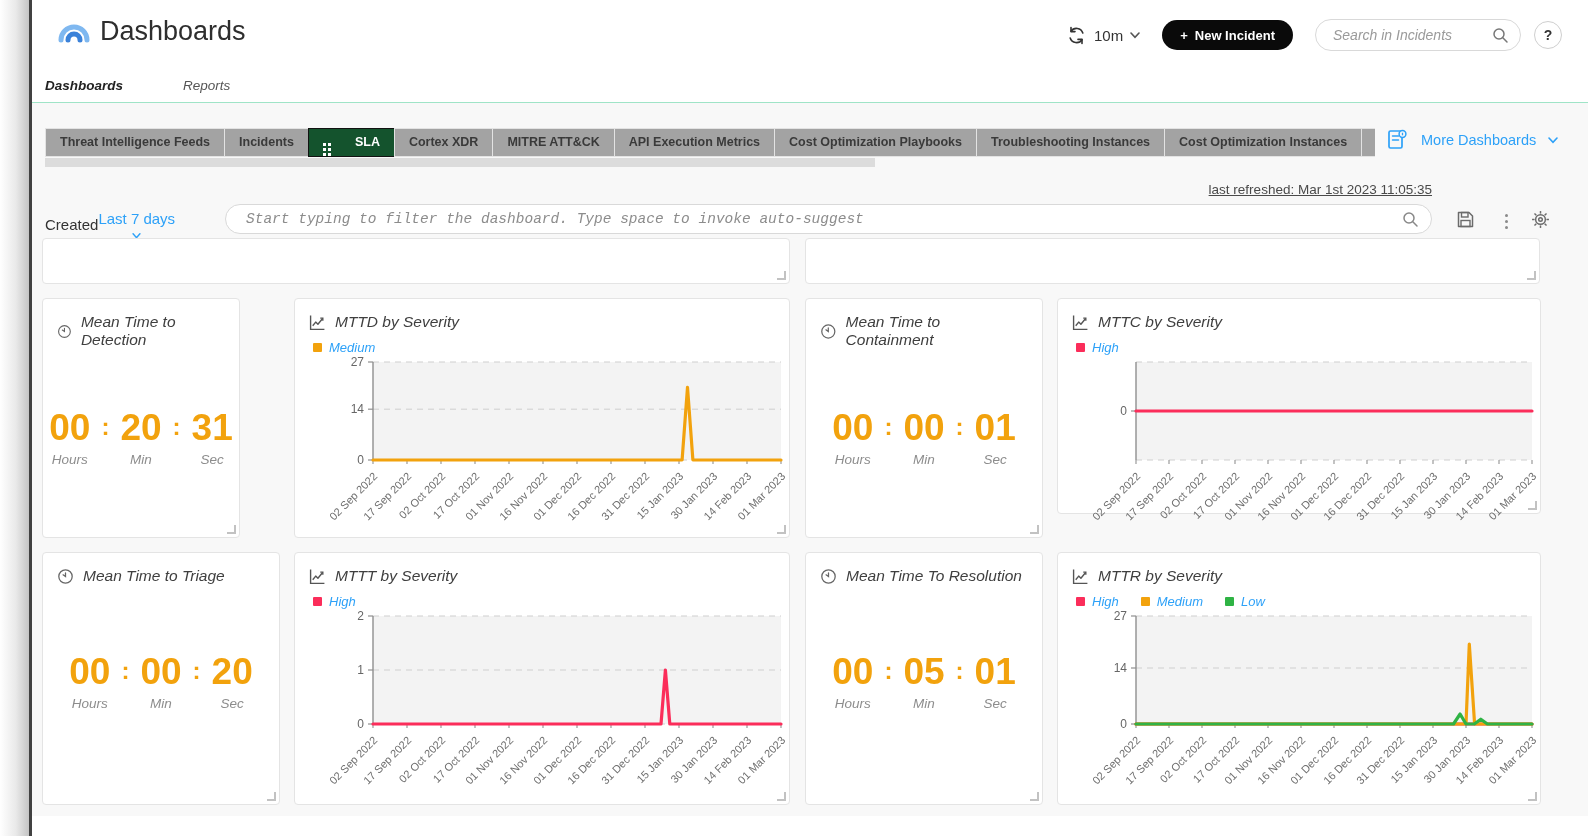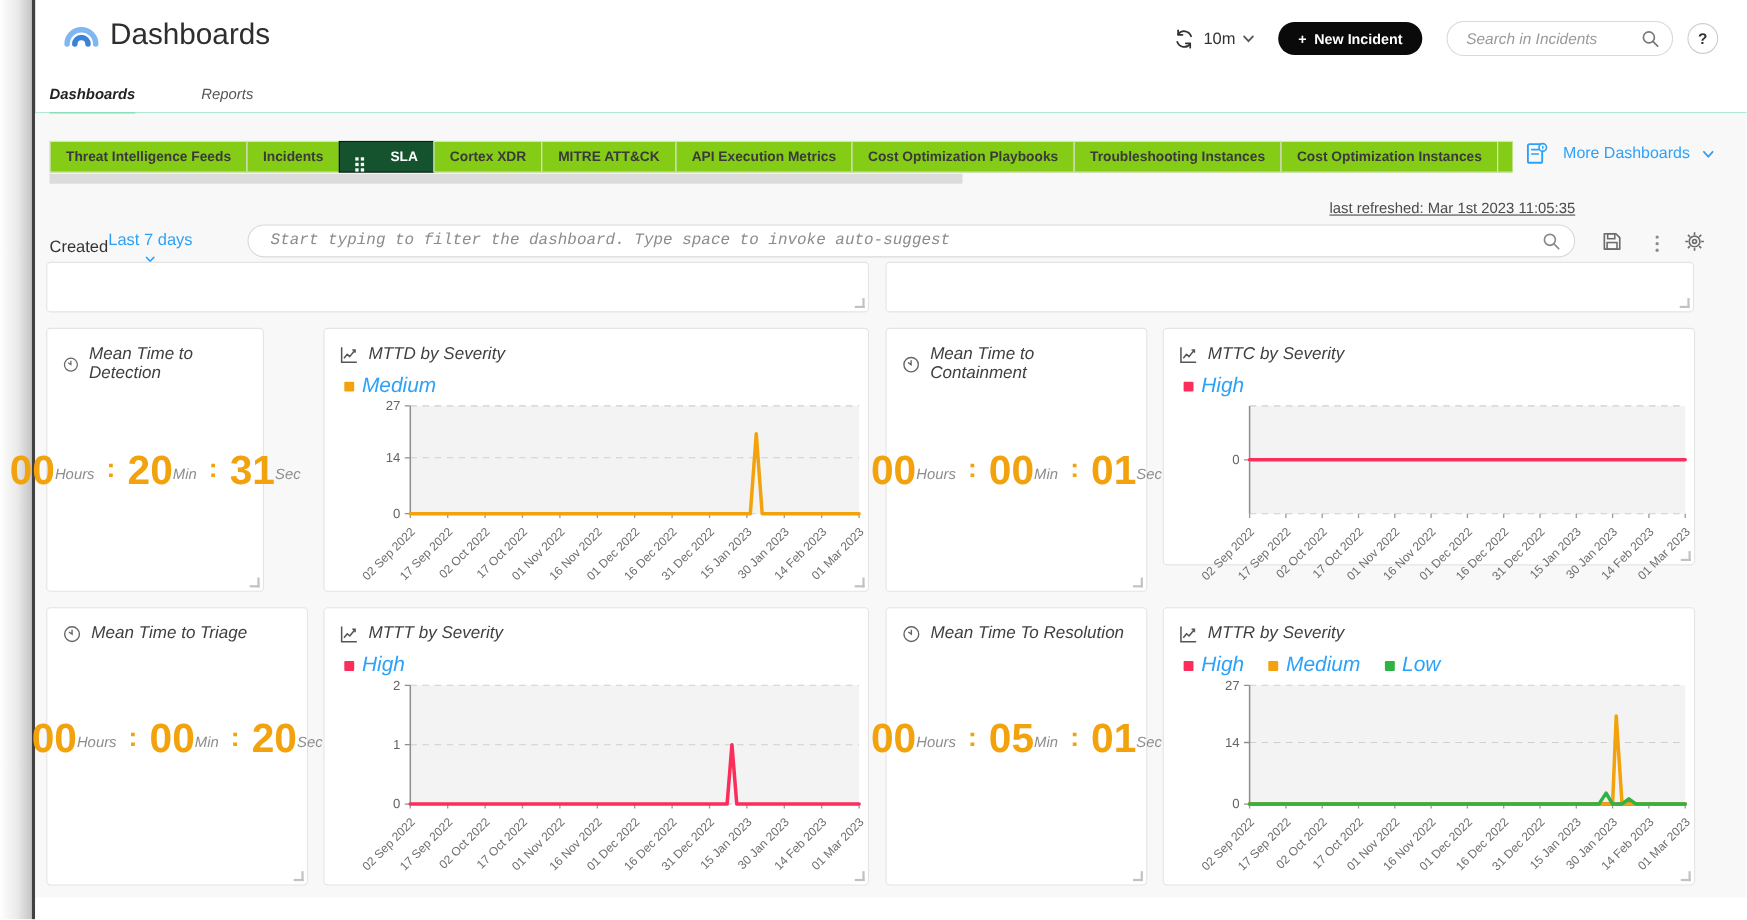--- a/index.html
+++ b/index.html
@@ -31,21 +31,21 @@
   .nav-tabs{position:absolute;left:45px;top:78px;display:flex;gap:60px;}
   .nav-tab{font-size:13.5px;font-style:italic;color:#555;padding-bottom:9px;cursor:pointer;}
   .nav-tab.active{font-weight:700;color:#222;border-bottom:4px solid #12b76a;}
   .green-line{position:absolute;left:32px;top:102px;width:1556px;height:1px;background:#9fe4c7;}
 
   
   .content-bg{position:absolute;left:32px;top:103px;width:1556px;height:713px;background:#f8f8f8;}
 
   
   .dash-tabs{position:absolute;left:45px;top:128px;width:1330px;height:29px;display:flex;overflow:hidden;}
-  .dash-tab{flex:none;height:27px;line-height:27px;background:#84cc16;border:1px solid #e3e3e3;margin-right:-1px;
+  .dash-tab{flex:none;height:27px;line-height:27px;background:#a3a3a3;border:1px solid #e3e3e3;margin-right:-1px;
             padding:0 14px;font-size:12.5px;font-weight:600;color:#3a3a3a;white-space:nowrap;cursor:pointer;}
   .dash-tab.active{background:#14532d;color:#fff;border-color:#121212;display:flex;align-items:flex-end;gap:24px;}
   .grid-icon{display:inline-grid;grid-template-columns:3px 3px;grid-gap:2px;}
   .grid-icon i{width:3px;height:3px;background:#fff;display:block;}
   .more-dash{position:absolute;left:1385px;top:128px;display:flex;align-items:center;gap:12px;cursor:pointer;}
   .more-dash .lbl{font-size:14.5px;color:#2da1f8;}
   .tabs-scrollbar{position:absolute;left:45px;top:158px;width:1500px;height:9px;}
   .tabs-scrollbar .thumb{width:830px;height:9px;background:#dcdcdc;}
 
   
@@ -64,30 +64,30 @@
 
   
   .card{position:absolute;background:#fff;border:1px solid #e4e4e4;border-radius:4px;box-sizing:border-box;}
   .resize-h{position:absolute;right:3px;bottom:3px;width:7px;height:7px;
             border-right:2px solid #c2c2c2;border-bottom:2px solid #c2c2c2;cursor:nwse-resize;}
   .card-title{display:flex;align-items:center;gap:9px;padding:14px 14px 0 14px;}
   .card-title .t{font-size:15.5px;font-style:italic;color:#3f3f3f;}
 
   
   .time-display{display:flex;justify-content:center;align-items:flex-start;margin-top:60px;}
-  .time-col{display:flex;flex-direction:row;align-items:center;}
+  .time-col{display:flex;flex-direction:column;align-items:center;}
   .digits{font-size:37px;font-weight:700;color:#f2a20d;line-height:1;}
   .unit{margin-top:6px;font-size:13.5px;font-style:italic;color:#8d8d8d;}
   .time-sep{font-size:24px;font-weight:700;color:#f2a20d;margin:0 11px;padding-top:6px;line-height:1;}
 
   
   .legend-row{display:flex;align-items:center;gap:22px;padding:9px 0 0 18px;}
   .legend-item{display:flex;align-items:center;gap:7px;cursor:pointer;}
   .legend-item .sw{width:9px;height:9px;border-radius:1px;display:block;}
-  .legend-item .nm{font-size:19px;font-style:italic;color:#2da1f8;}
+  .legend-item .nm{font-size:13px;font-style:italic;color:#2da1f8;}
   .chart-canvas{margin-top:2px;width:100%;}
   .r1 .chart-canvas{height:168px;}
   .r2 .chart-canvas{height:178px;}
 
   .bottom-strip{position:absolute;left:32px;top:816px;width:1556px;height:20px;background:#ffffff;}
 </style>
 </head>
 <body>
 
 <div class="page">

